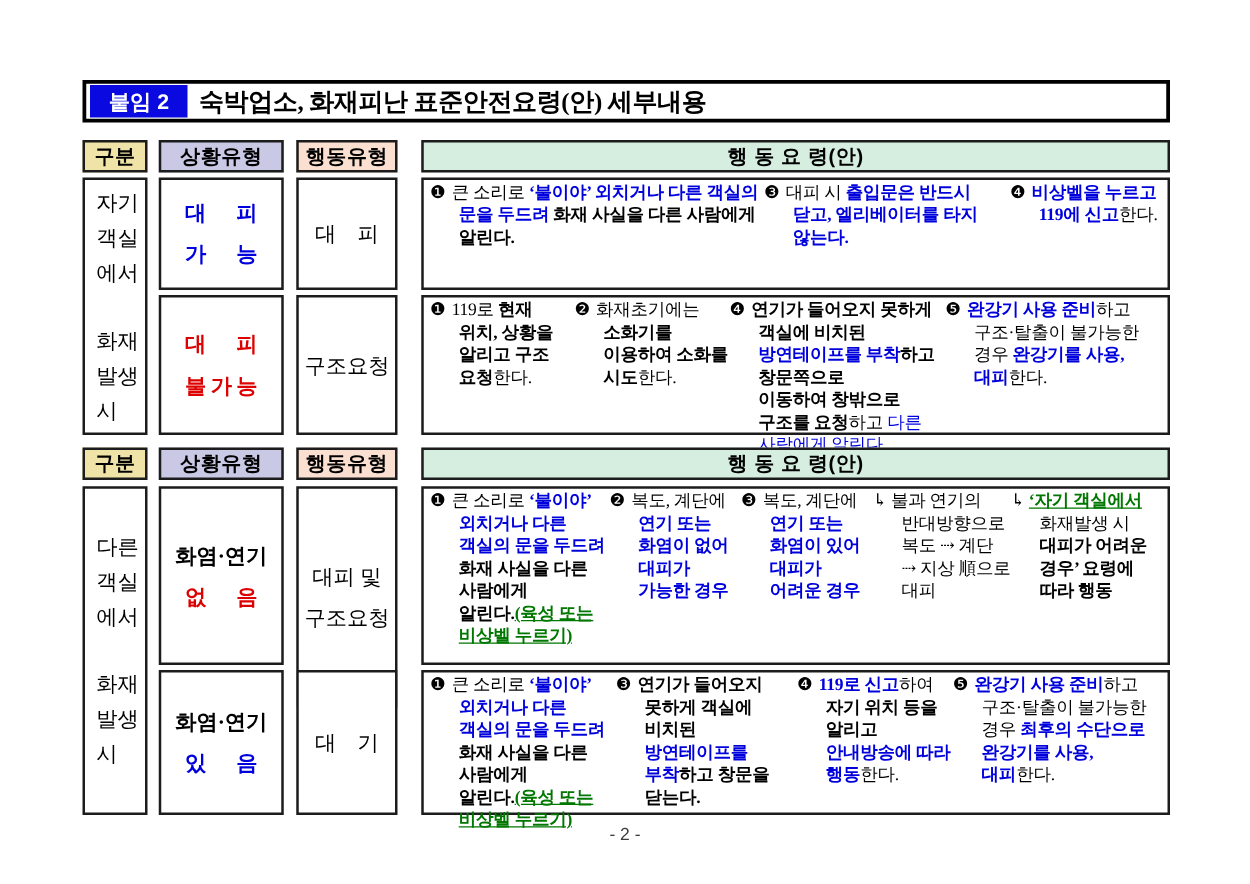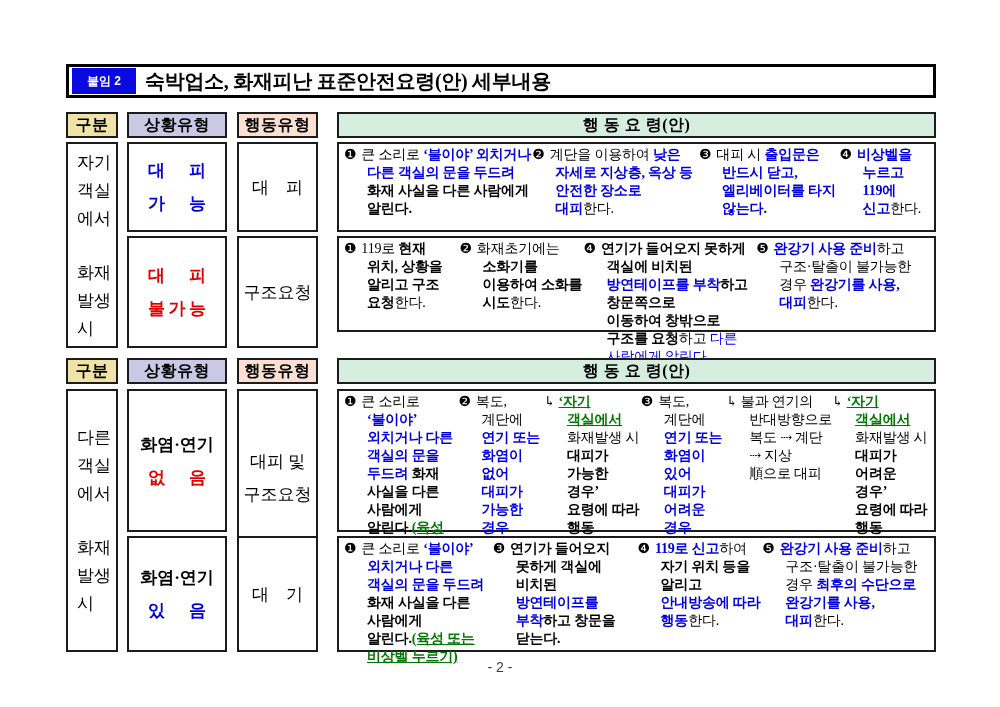--- a/index.html
+++ b/index.html
@@ -9,32 +9,32 @@
     font-family:"Liberation Serif","DejaVu Serif",serif; overflow:hidden;
   }
   
   .title-bar {
     position:absolute; left:66px; top:64px; width:870px; height:34px;
     border:3px solid #000; background:#fff; display:flex; align-items:center;
   }
   .badge {
     margin-left:3px; height:26px; padding:0 15px; display:flex; align-items:center;
     font-family:"Liberation Sans","DejaVu Sans",sans-serif;
-    font-weight:bold; font-size:12px; color:#fff;
+    font-weight:bold; font-size:17px; color:#fff;
   }
   .title-text {
     margin-left:9px; font-family:Liberation Serif, serif;
     font-weight:bold; font-size:20px; color:#000; letter-spacing:-0.3px; white-space:nowrap;
   }
   
   .box { position:absolute; background:#fff; border:2px solid #1c1c1c; }
   
   .hdr {
     display:flex; align-items:center; justify-content:center;
-    font-family:Liberation Serif, serif;
+    font-family:Liberation Sans, sans-serif;
     font-weight:bold; font-size:16px; color:#000; letter-spacing:0.5px; white-space:nowrap;
   }
   
   .cat { display:flex; flex-direction:column; justify-content:center; padding:0 9px; font-size:17px; color:#000; }
   .cat-line { height:28px; display:flex; justify-content:space-between; align-items:center; }
   .cat-blank { height:26px; }
   
   .sit, .act { display:flex; flex-direction:column; justify-content:center; font-size:17px; }
   .sit { padding:0 19px; font-weight:bold; }
   .act { padding:0 13px; color:#000; }
@@ -109,39 +109,38 @@
         </div>
       </div>
       <div class="box act" style="left: 237px; width: 81px; top: 142px; height: 90px;">
         <div class="cell-line spread">
           <span>대</span>
           <span>피</span>
         </div>
       </div>
       <div class="box guide" style="left: 337px; width: 599px; top: 142px; height: 90px;">
         <div class="gline"><span class="bullet">❶</span><span>큰 소리로 </span><span class="c-blue b">‘불이야’ 외치거나 다른 객실의 문을 두드려 </span><span class="b">화재 사실을 다른 사람에게</span><br><span class="b">알린다.</span></div>
-        <div class="gline"><span class="bullet">❷</span><span>계단을 이용하여 </span><span class="c-blue b">낮은 자세로 지상층, 옥상 등 안전한 장소로 대피</span><span>한다.</span></div>
         <div class="gline"><span class="bullet">❸</span><span>대피 시 </span><span class="c-blue b">출입문은 반드시 닫고, 엘리베이터를 타지 않는다.</span></div>
         <div class="gline"><span class="bullet">❹</span><span class="c-blue b">비상벨을 누르고 119에 신고</span><span>한다.</span></div>
       </div>
       <div class="box sit" style="left: 127px; width: 100px; top: 236px; height: 112px;">
         <div class="cell-line spread c-red">
           <span>대</span>
           <span>피</span>
         </div>
         <div class="cell-line spread c-red">
           <span>불</span>
           <span>가</span>
           <span>능</span>
         </div>
       </div>
       <div class="box act" style="left: 237px; width: 81px; top: 236px; height: 112px;">
         <div class="cell-line center">구조요청</div>
       </div>
-      <div class="box guide" style="left: 337px; width: 599px; top: 236px; height: 96px;">
+      <div class="box guide" style="left: 337px; width: 599px; top: 236px; height: 112px;">
         <div class="gline"><span class="bullet">❶</span><span>119로 </span><span class="b">현재 위치, 상황을 알리고 구조 요청</span><span>한다.</span></div>
         <div class="gline"><span class="bullet">❷</span><span>화재초기에는 </span><span class="b">소화기를 이용하여 소화를 시도</span><span>한다.</span></div>
         <div class="gline"><span class="bullet">❹</span><span class="b">연기가 들어오지 못하게 객실에 비치된 </span><span class="c-blue b">방연테이프를 부착</span><span class="b">하고 창문쪽으로</span><br><span class="b">이동하여 </span><span class="b">창밖으로 구조를 요청</span><span>하고 </span><span class="c-blue">다른 사람에게 알린다.</span></div>
         <div class="gline"><span class="bullet">❺</span><span class="c-blue b">완강기 사용 준비</span><span>하고 구조·탈출이 불가능한 경우 </span><span class="c-blue b">완강기를 사용, 대피</span><span>한다.</span></div>
       </div>
       <div class="box hdr" style="left: 66px; width: 52px; top: 358px; height: 26px; background: rgb(239, 227, 168);">구분</div>
       <div class="box hdr" style="left: 127px; width: 100px; top: 358px; height: 26px; background: rgb(201, 201, 229);">상황유형</div>
       <div class="box hdr" style="left: 237px; width: 81px; top: 358px; height: 26px; background: rgb(251, 224, 210);">행동유형</div>
       <div class="box hdr" style="left: 337px; width: 599px; top: 358px; height: 26px; background: rgb(213, 238, 224);">행 동 요 령(안)</div>
       <div class="box cat" style="left: 66px; width: 52px; top: 389px; height: 263px;">
@@ -177,21 +176,20 @@
           <span>음</span>
         </div>
       </div>
       <div class="box act" style="left: 237px; width: 81px; top: 389px; height: 177px;">
         <div class="cell-line center">대피 및</div>
         <div class="cell-line center">구조요청</div>
       </div>
       <div class="box guide" style="left: 337px; width: 599px; top: 389px; height: 143px;">
         <div class="gline"><span class="bullet">❶</span><span>큰 소리로 </span><span class="c-blue b">‘불이야’ 외치거나 다른 객실의 문을 두드려 </span><span class="b">화재 사실을 다른 사람에게</span><br><span class="b">알린다.</span><span class="c-green b">(육성 또는 비상벨 누르기)</span></div>
         <div class="gline"><span class="bullet">❷</span><span>복도, 계단에 </span><span class="c-blue b">연기 또는 화염이 없어 대피가 가능한 경우</span></div>
-        <div class="gline"><span class="bullet sub-arrow">↳</span><span class="c-green b">‘자기 객실에서</span><span> 화재발생 시 </span><span class="b">대피가 가능한 경우’ 요령에 따라 행동</span></div>
         <div class="gline"><span class="bullet">❸</span><span>복도, 계단에 </span><span class="c-blue b">연기 또는 화염이 있어 대피가 어려운 경우</span></div>
         <div class="gline"><span class="bullet sub-arrow">↳</span><span>불과 연기의 반대방향으로 복도 ⇢ 계단 ⇢ 지상 順으로 대피</span></div>
         <div class="gline"><span class="bullet sub-arrow">↳</span><span class="c-green b">‘자기 객실에서</span><span> 화재발생 시 </span><span class="b">대피가 어려운 경우’ 요령에 따라 행동</span></div>
       </div>
       <div class="box sit" style="left: 127px; width: 100px; top: 536px; height: 116px;">
         <div class="cell-line center">화염·연기</div>
         <div class="cell-line spread c-blue">
           <span>있</span>
           <span>음</span>
         </div>

